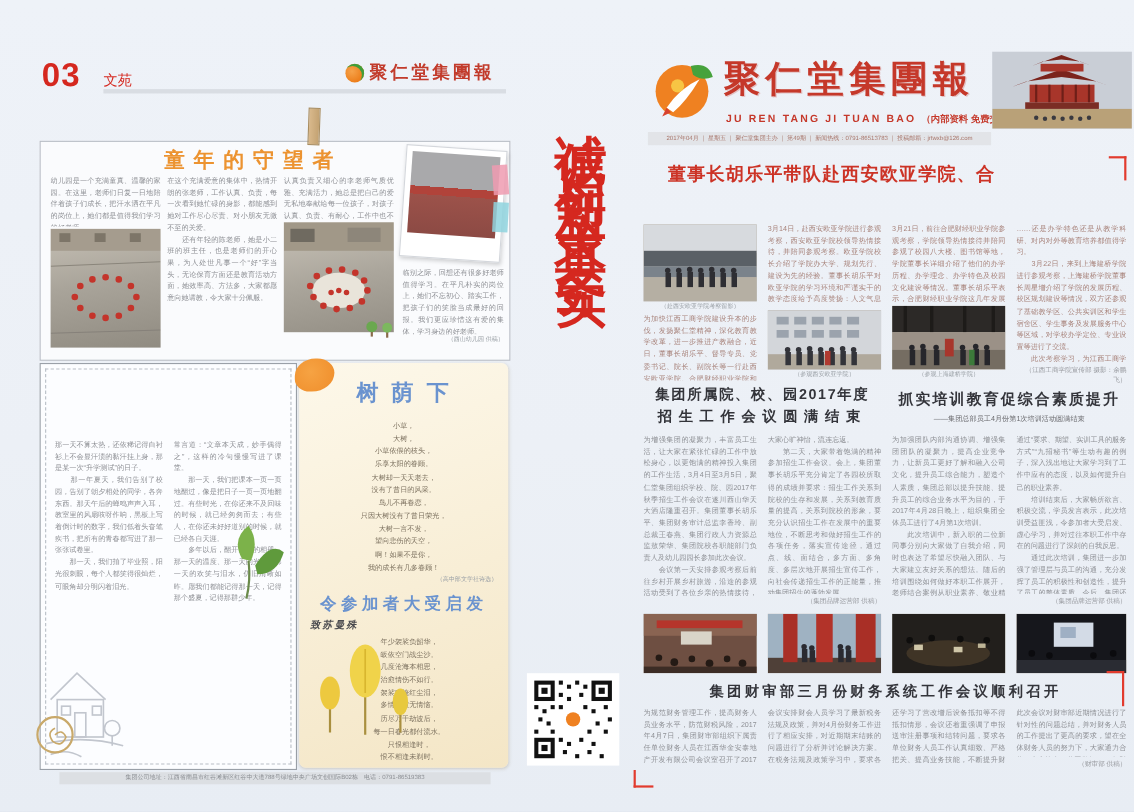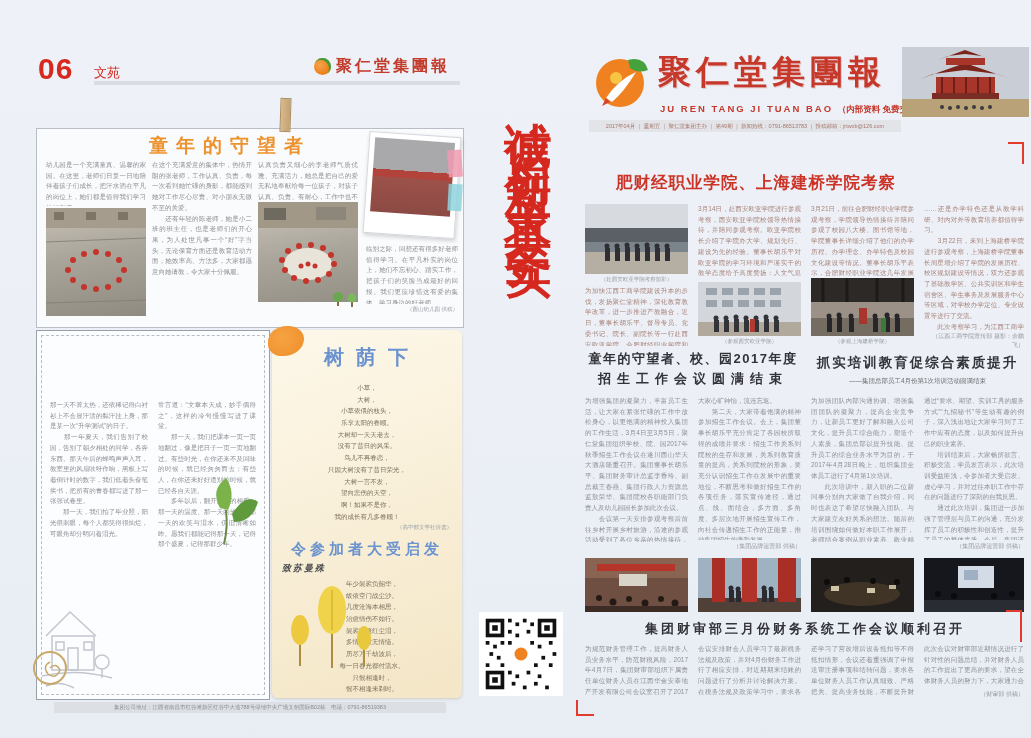--- a/index.html
+++ b/index.html
@@ -14,21 +14,21 @@
   .poem{font-size:6.5px;line-height:1.8;color:#7d7260;text-align:center;white-space:pre-line;}
   .slog{writing-mode:vertical-rl;font-size:47px;font-weight:700;color:#d5281f;letter-spacing:7px;}
   .storyh{font-weight:bold;color:#33343a;text-align:center;}
   .redmark{border-color:#e23b2e;}
 </style>
 </head>
 <body>
 
 <div id="sheet">
 
-  <div class="abs" style="left:38px;top:52px;font-size:30px;font-weight:800;color:#d5281f;letter-spacing:1px;">06</div>
+  <div class="abs" style="left:38px;top:52px;font-size:30px;font-weight:800;color:#d5281f;letter-spacing:1px;">03</div>
   <div class="abs" style="left:94px;top:64px;font-size:13px;color:#d5281f;">文苑</div>
   <div class="abs" style="left:94px;top:81px;width:366px;height:4px;background:#d9dde3;"></div>
   <div class="abs" style="left:314px;top:58px;width:17px;height:17px;border-radius:50%;background:radial-gradient(circle at 35% 40%,#f6a34a,#ec7d1a 70%);box-shadow:inset -2px 2px 0 #3f9e3a;"></div>
   <div class="abs" style="left:336px;top:56px;font-size:16px;font-weight:bold;color:#c23b2b;font-family:'DejaVu Serif',serif;letter-spacing:3px;">聚仁堂集團報</div>
 
   <div class="abs" style="left:36px;top:128px;width:426px;height:198px;border:1px solid #b9bec6;background:#fafbfd;"></div>
   <div class="abs" style="left:280px;top:98px;width:9px;height:32px;background:linear-gradient(90deg,#d9b98c,#c3a272);border:1px solid #a98d60;transform:rotate(2deg);"></div>
   <div class="abs" style="left:110px;top:133px;width:240px;text-align:center;font-size:19px;font-weight:bold;color:#ec9330;letter-spacing:8px;font-family:Liberation Sans, sans-serif;">童年的守望者</div>
 
   <div class="abs bt" style="left:46px;top:160px;width:100px;height:46px;">幼儿园是一个充满童真、温馨的家园。在这里，老师们日复一日地陪伴着孩子们成长，把汗水洒在平凡的岗位上，她们都是值得我们学习的好老师。</div>
@@ -271,21 +271,21 @@
           <circle cx="64" cy="61" r="2"></circle>
           <circle cx="72" cy="60" r="2"></circle>
           <circle cx="80" cy="61" r="2"></circle>
           <circle cx="88" cy="60" r="2"></circle>
         </g>
     </svg>
   </div>
   <div class="abs" style="left:589px;top:120px;width:312px;height:12px;background:#e2e4e8;"></div>
   <div class="abs" style="left:589px;top:120px;width:312px;height:12px;font-size:5.5px;line-height:12px;color:#a8766b;text-align:center;white-space:nowrap;overflow:hidden;">2017年04月 ｜ 星期五 ｜ 聚仁堂集团主办 ｜ 第49期 ｜ 新闻热线：0791-86513783 ｜ 投稿邮箱：jrtwxb@126.com</div>
 
-  <div class="abs" style="left:596px;top:172px;width:320px;text-align:center;font-size:16.5px;font-weight:bold;color:#cc3326;letter-spacing:1px;">肥财经职业学院、上海建桥学院考察</div>
+  <div class="abs" style="left:596px;top:148px;width:320px;text-align:center;font-size:16.5px;font-weight:bold;color:#cc3326;letter-spacing:1px;">董事长胡乐平带队赴西安欧亚学院、合</div>
 
   <div class="ph" style="left:585px;top:204px;width:103px;height:70px;">
     <svg viewBox="0 0 103 70" preserveAspectRatio="none">
       <rect width="103" height="26" fill="#d7dade"></rect>
         <rect y="24" width="103" height="14" fill="#5a6066"></rect>
       <rect y="38" width="103" height="10" fill="#7b838b"></rect>
         <rect y="48" width="103" height="22" fill="#b5afa3"></rect>
       <g fill="#2e2e33">
           <circle cx="22" cy="42" r="2.5"></circle>
           <rect x="20" y="44" width="5" height="13"></rect>
@@ -375,21 +375,21 @@
       <rect x="70" y="40" width="5" height="14" fill="#3c7a3a"></rect>
     </svg>
   </div>
   <div class="abs cap" style="left:811px;top:338px;width:103px;">（参观上海建桥学院）</div>
 
   <div class="abs bt btr" style="left:924px;top:204px;width:100px;height:126px;">……还是办学特色还是从教学科研、对内对外等教育培养都值得学习。
 　　3月22日，来到上海建桥学院进行参观考察，上海建桥学院董事长周星增介绍了学院的发展历程、校区规划建设等情况，双方还参观了基础教学区、公共实训区和学生宿舍区、学生事务及发展服务中心等区域，对学校办学定位、专业设置等进行了交流。
 　　此次考察学习，为江西工商学院专业课程建设、师资引进培养、学生实训实习、教学后勤管理和新校区建设提供了宝贵的经验。</div>
   <div class="abs sign" style="left:924px;top:332px;width:100px;">（江西工商学院宣传部 摄影：余鹏飞）</div>
 
-  <div class="abs storyh" style="left:585px;top:350px;width:216px;font-size:13px;letter-spacing:1.5px;">童年的守望者、校、园2017年度</div>
+  <div class="abs storyh" style="left:585px;top:350px;width:216px;font-size:13px;letter-spacing:1.5px;">集团所属院、校、园2017年度</div>
   <div class="abs storyh" style="left:811px;top:354px;width:213px;font-size:13.5px;letter-spacing:2px;">抓实培训教育促综合素质提升</div>
   <div class="abs storyh" style="left:585px;top:370px;width:216px;font-size:13px;letter-spacing:6px;">招生工作会议圆满结束</div>
   <div class="abs" style="left:811px;top:377px;width:213px;font-size:6.5px;color:#6a6a6e;text-align:center;">——集团总部员工4月份第1次培训活动圆满结束</div>
 
   <div class="abs bt" style="left:585px;top:396px;width:103px;height:146px;">为增强集团的凝聚力，丰富员工生活，让大家在紧张忙碌的工作中放松身心，以更饱满的精神投入集团的工作生活，3月4日至3月5日，聚仁堂集团组织学校、院、园2017年秋季招生工作会议在遂川西山华天大酒店隆重召开。集团董事长胡乐平、集团财务审计总监李香玲、副总裁王春燕、集团行政人力资源总监敖荣华、集团院校各职能部门负责人及幼儿园园长参加此次会议。
 　　会议第一天安排参观考察后前往乡村开展乡村旅游，沿途的参观活动受到了各位乡亲的热情接待，先后参观了毛泽东纪念馆等一些旅游景点，领略自然风光、了解当地民俗文化，深厚的红色文化底蕴、人与自然和谐相处的人文气息令</div>
   <div class="abs bt" style="left:698px;top:396px;width:103px;height:144px;">大家心旷神怡，流连忘返。
 　　第二天，大家带着饱满的精神参加招生工作会议。会上，集团董事长胡乐平充分肯定了各园校所取得的成绩并要求：招生工作关系到院校的生存和发展，关系到教育质量的提高，关系到院校的形象，要充分认识招生工作在发展中的重要地位，不断思考和做好招生工作的各项任务，落实宣传途径，通过点、线、面结合，多方面、多角度、多层次地开展招生宣传工作，向社会传递招生工作的正能量，推动集团招生的蓬勃发展。
 　　通过此次活动，增进了集团同事之间的交流与沟通，丰富了大家的业余生活，让大家在紧张的工作之余得到身心放松，以饱满的干劲投入各自岗位，提高工作效率，为新学年工作顺利开展奠定坚实的基础。</div>
   <div class="abs sign" style="left:698px;top:542px;width:103px;">（集团品牌运营部 供稿）</div>

